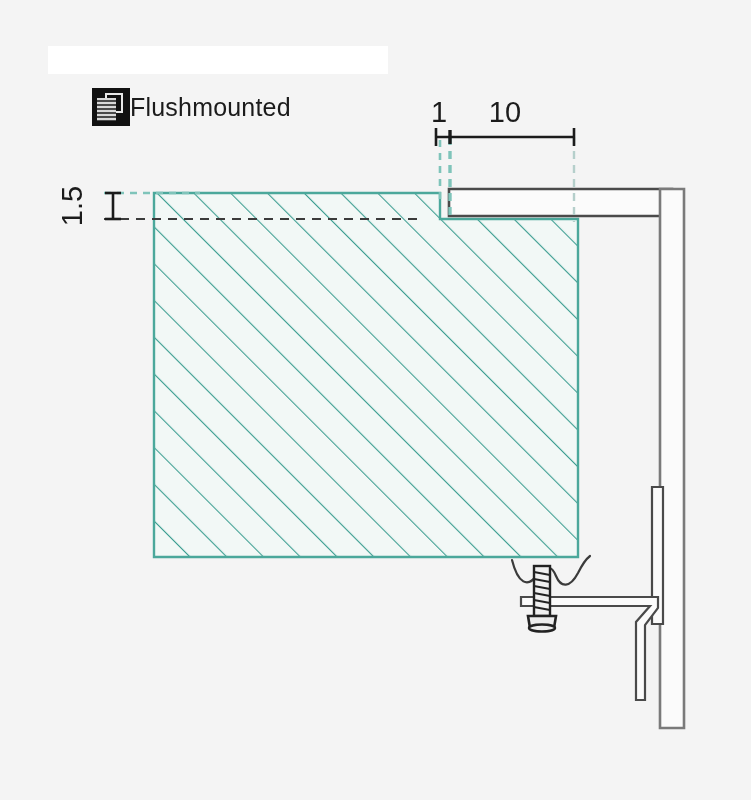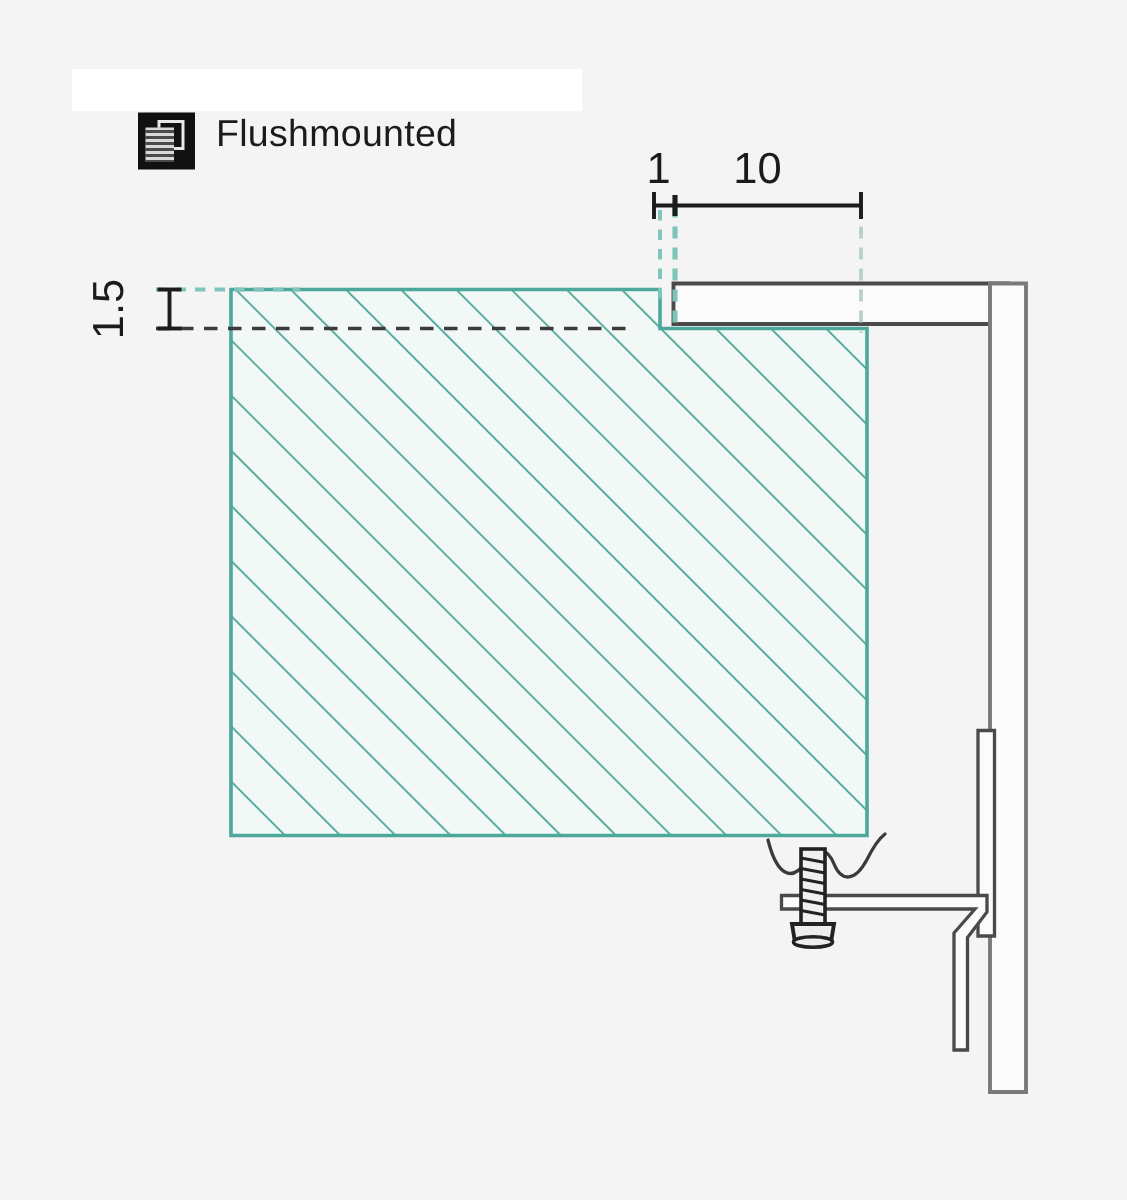--- a/index.html
+++ b/index.html
@@ -23,25 +23,24 @@
     top: 46px;
     width: 340px;
     height: 28px;
     background: #ffffff;
   }
 
   
   .legend-row {
     position: absolute;
     left: 92px;
-    top: 75px;
+    top: 87px;
     height: 40px;
     display: flex;
-    align-items: flex-start;
-    gap: 14px;
+    align-items: center;
   }
   .legend-icon {
     position: relative;
     width: 38px;
     height: 38px;
     background: #111111;
     flex: 0 0 auto;
   }
   .legend-icon .sheet-back {
     position: absolute;

